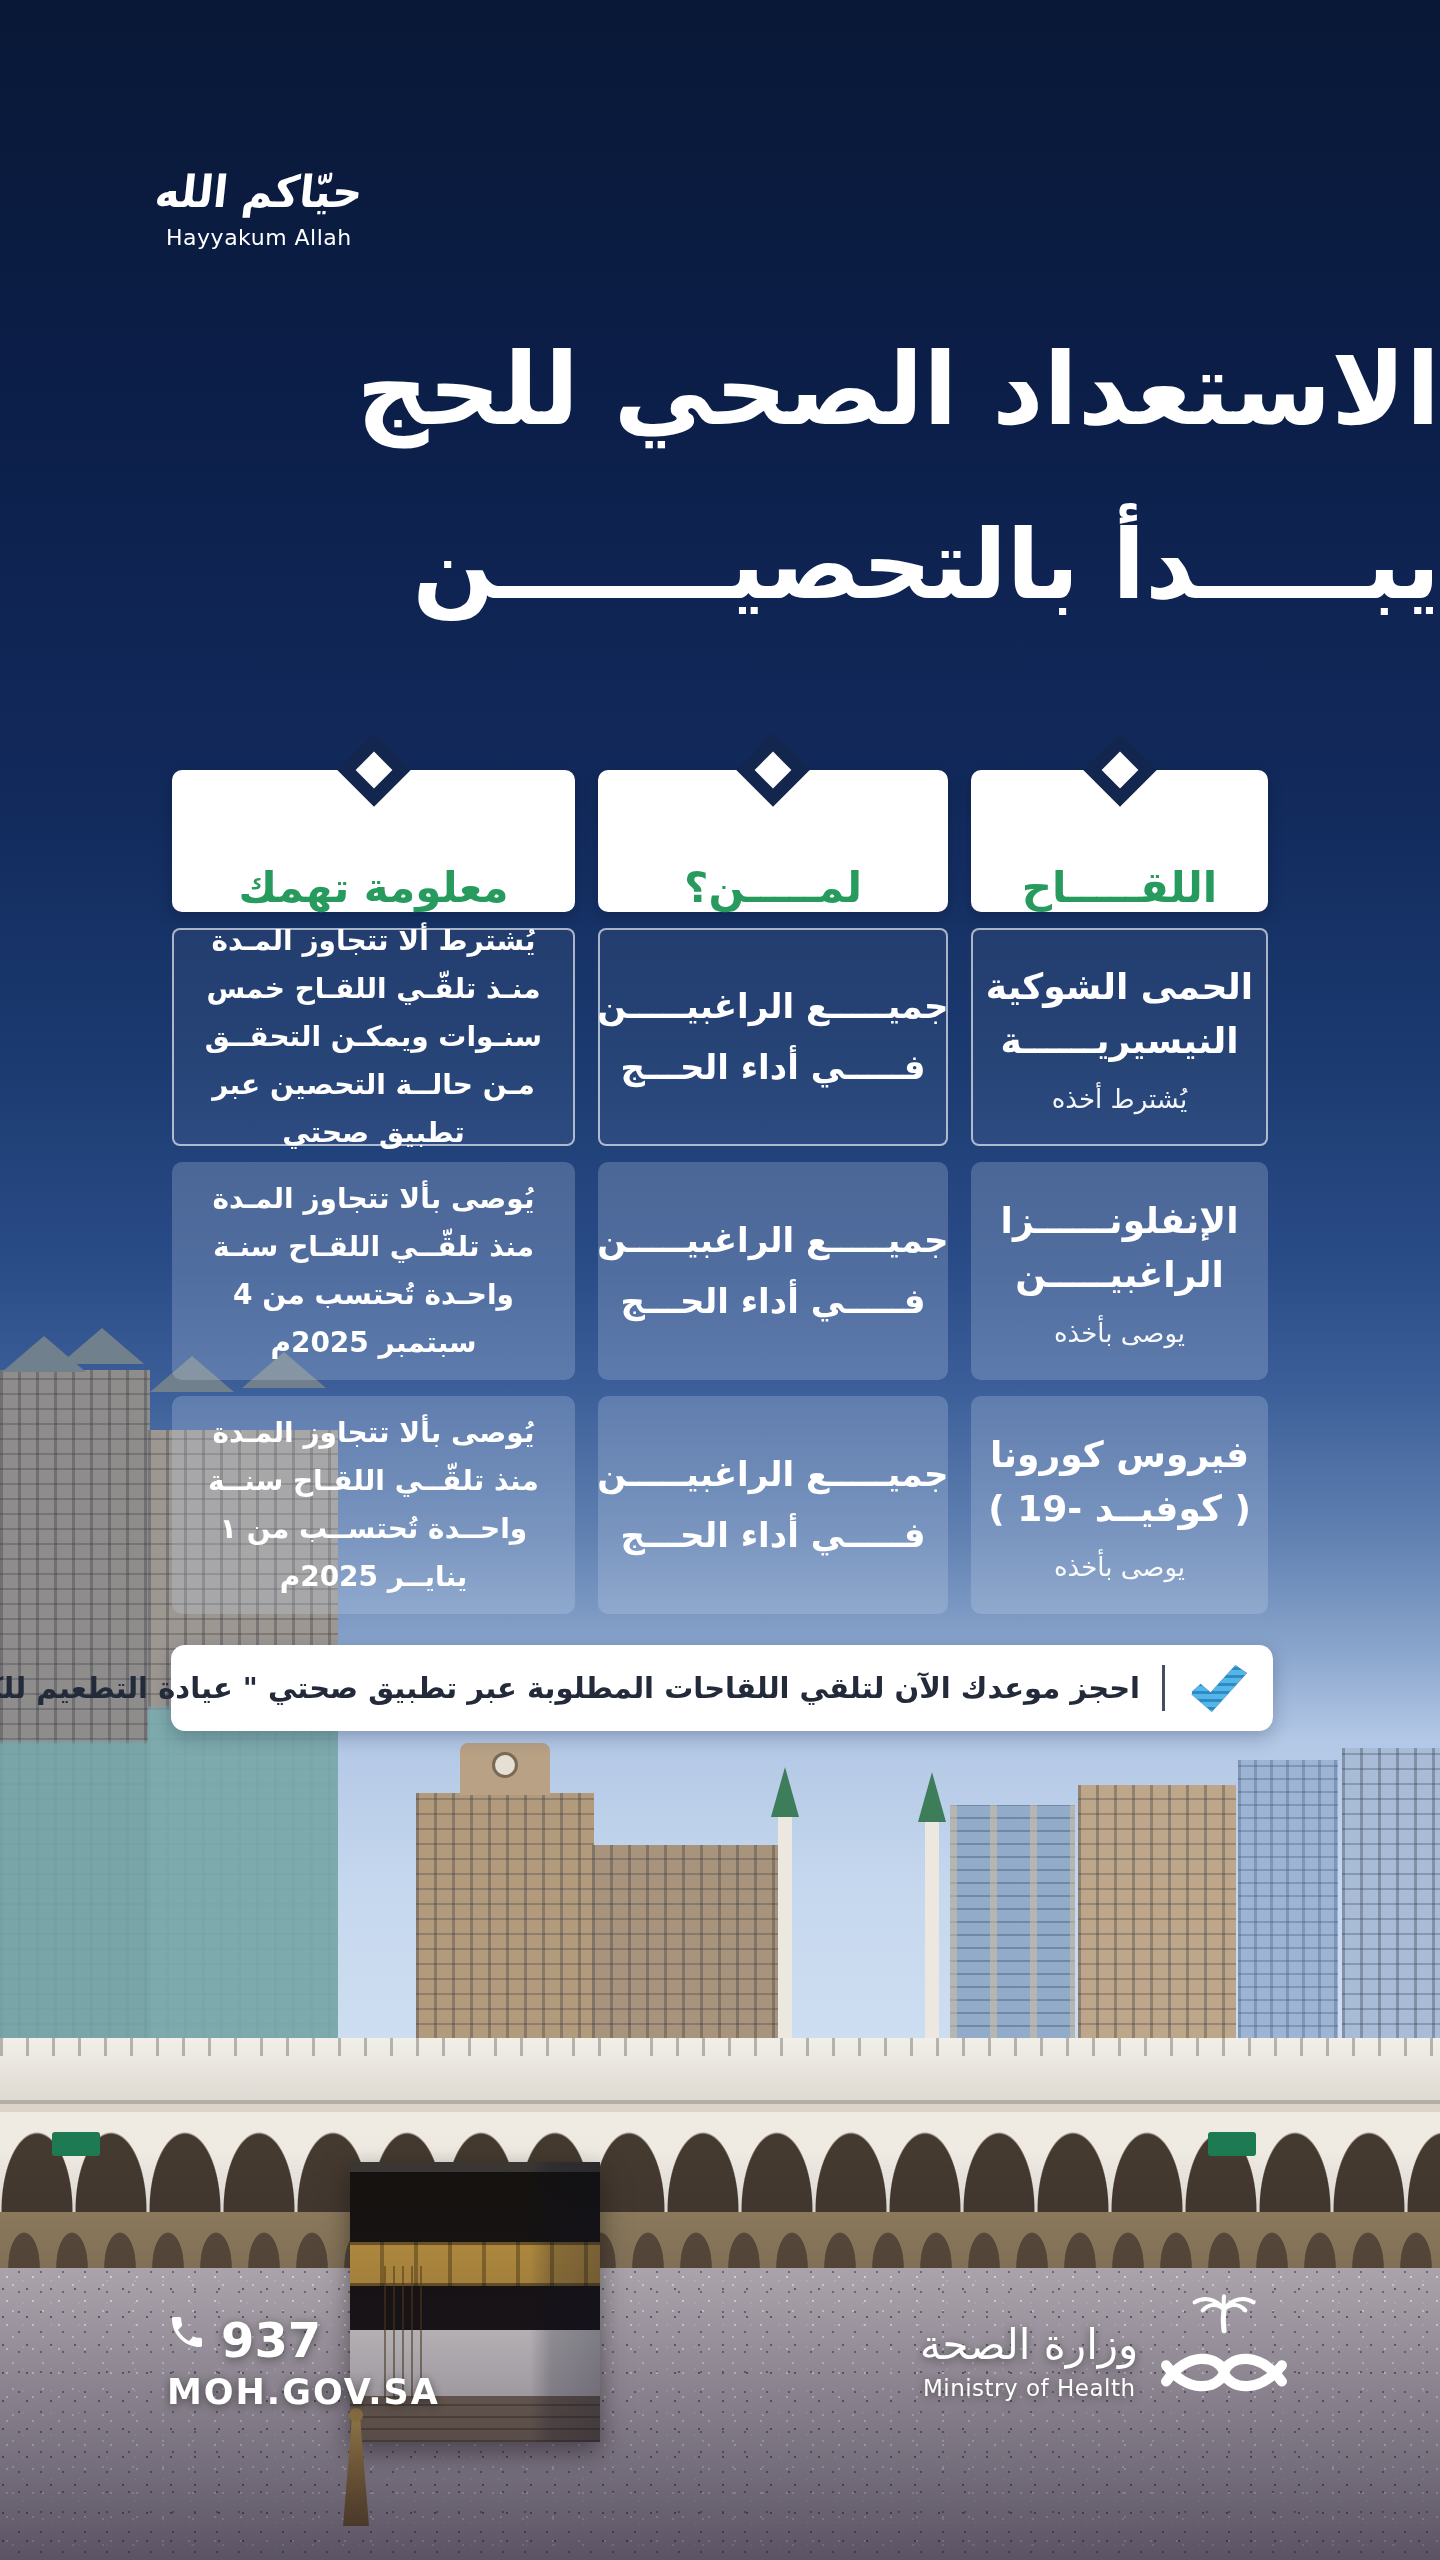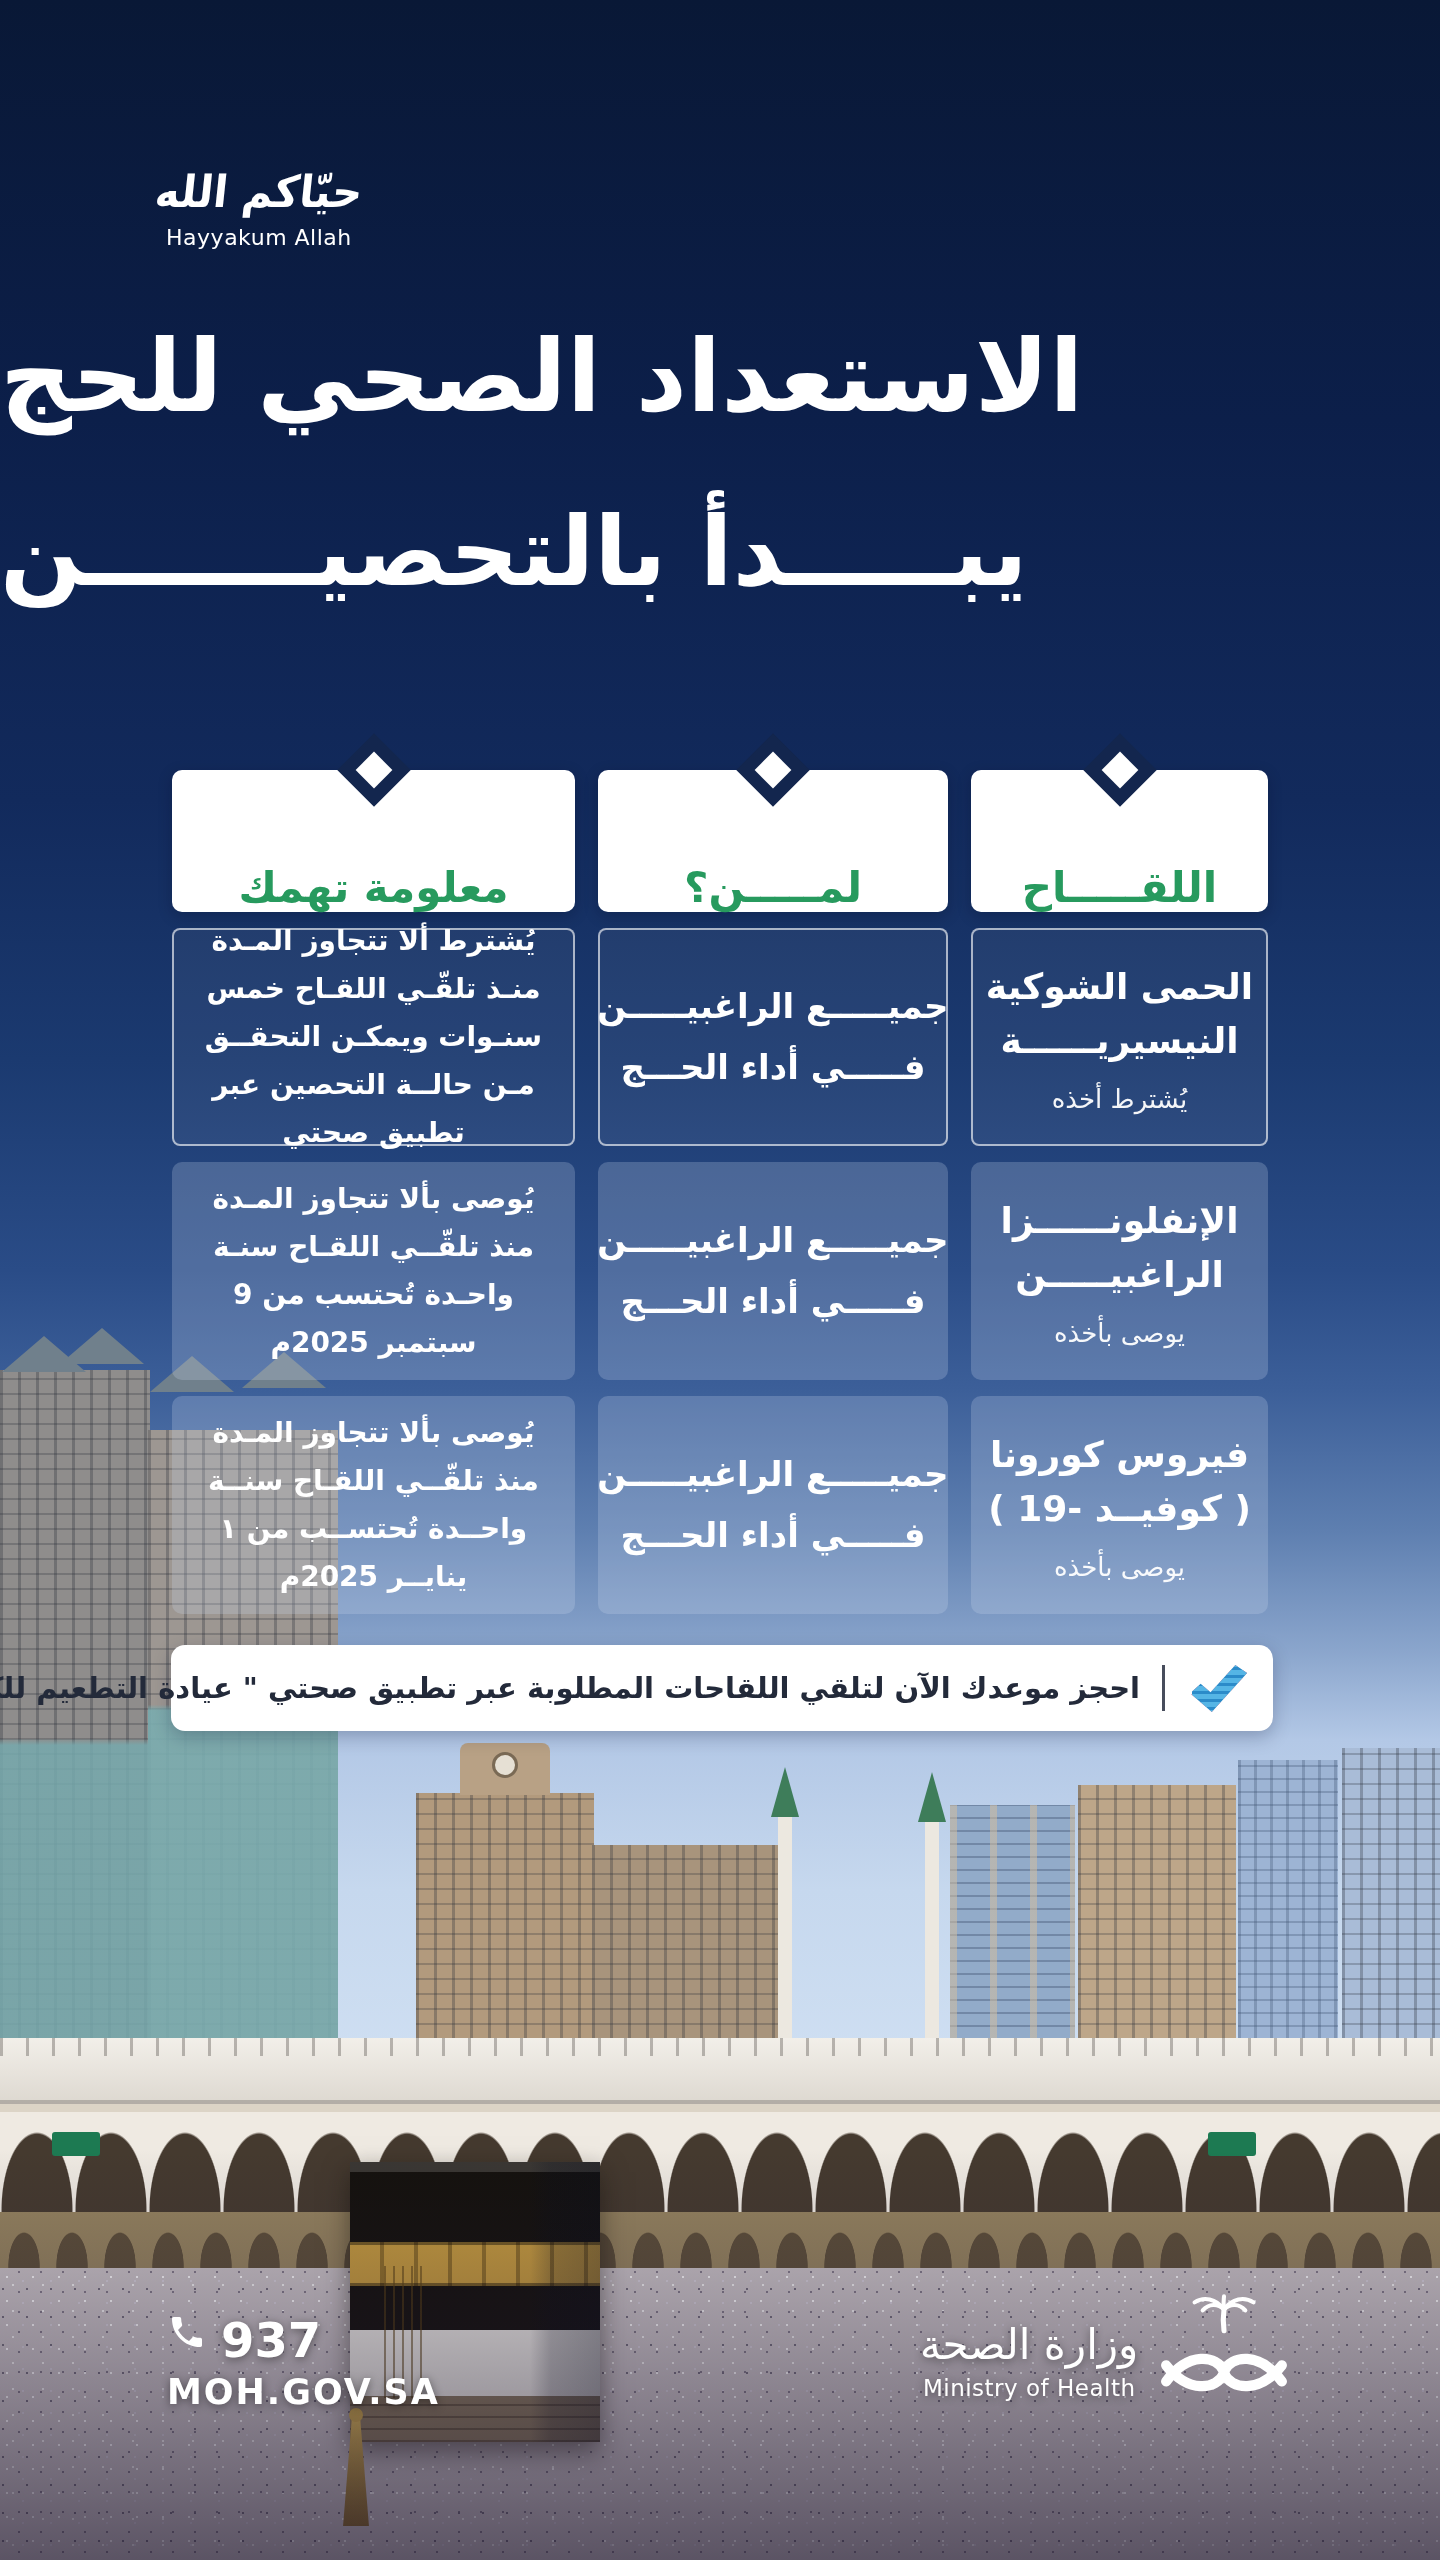--- a/index.html
+++ b/index.html
@@ -7,21 +7,21 @@
   .poster{ position:relative; width:1440px; height:2560px; overflow:hidden; direction:rtl;
     background:linear-gradient(180deg,#091836 0px,#0c1f4a 420px,#122a5c 800px,#1b3a70 1060px,#2a4c87 1270px);
     color:#fff; }
 
   
   .brand{ position:absolute; top:166px; left:150px; text-align:center; direction:ltr; z-index:6; }
   .brand-callig{ font-size:44px; font-weight:bold; transform:skewX(-6deg) scaleX(.95); letter-spacing:-1px; }
   .brand-cap{ font-size:22px; margin-top:8px; letter-spacing:.5px; }
 
   
-  .title{ position:absolute; top:317px; left:0; right:0; text-align:left; z-index:6; }
+  .title{ position:absolute; top:330px; left:0; right:0; text-align:right; z-index:6; }
   .t1{ font-size:100px; font-weight:bold; line-height:1.2; white-space:nowrap; }
   .t2{ font-size:96px; font-weight:bold; line-height:1.2; margin-top:58px; white-space:nowrap; }
 
   
   .vax-grid{ position:absolute; top:770px; left:171px; width:1097px; z-index:6;
     display:grid; grid-template-columns:297px 350px 403px; grid-template-rows:142px 218px 218px 218px;
     column-gap:23px; row-gap:16px; direction:rtl; }
   .hdr{ position:relative; background:#fff; border-radius:10px; display:flex; align-items:flex-end; justify-content:center;
     box-shadow:0 4px 14px rgba(5,12,35,.25); }
   .hdr-label{ color:#279a5e; font-size:42px; font-weight:bold; white-space:nowrap; }
@@ -230,21 +230,21 @@
     <div class="cell glass">
       <span class="vax-name">الإنفلونــــــزا</span>
       <span class="vax-name">الراغبيـــــن</span>
       <span class="vax-note">يوصى بأخذه</span>
     </div>
     <div class="cell glass">
       <span class="who-line">جميـــــع الراغبيـــــن</span>
       <span class="who-line">فـــــي أداء الحـــج</span>
     </div>
     <div class="cell glass">
-      <span class="info-text">يُوصى بألا تتجاوز المـدة منذ تلقّــي اللقـاح سنـة واحـدة تُحتسب من 9 سبتمبر 2025م</span>
+      <span class="info-text">يُوصى بألا تتجاوز المـدة منذ تلقّــي اللقـاح سنـة واحـدة تُحتسب من 4 سبتمبر 2025م</span>
     </div>
 
     <div class="cell glass">
       <span class="vax-name">فيروس كورونا</span>
       <span class="vax-name">( كوفيــد -19 )</span>
       <span class="vax-note">يوصى بأخذه</span>
     </div>
     <div class="cell glass">
       <span class="who-line">جميـــــع الراغبيـــــن</span>
       <span class="who-line">فـــــي أداء الحـــج</span>

